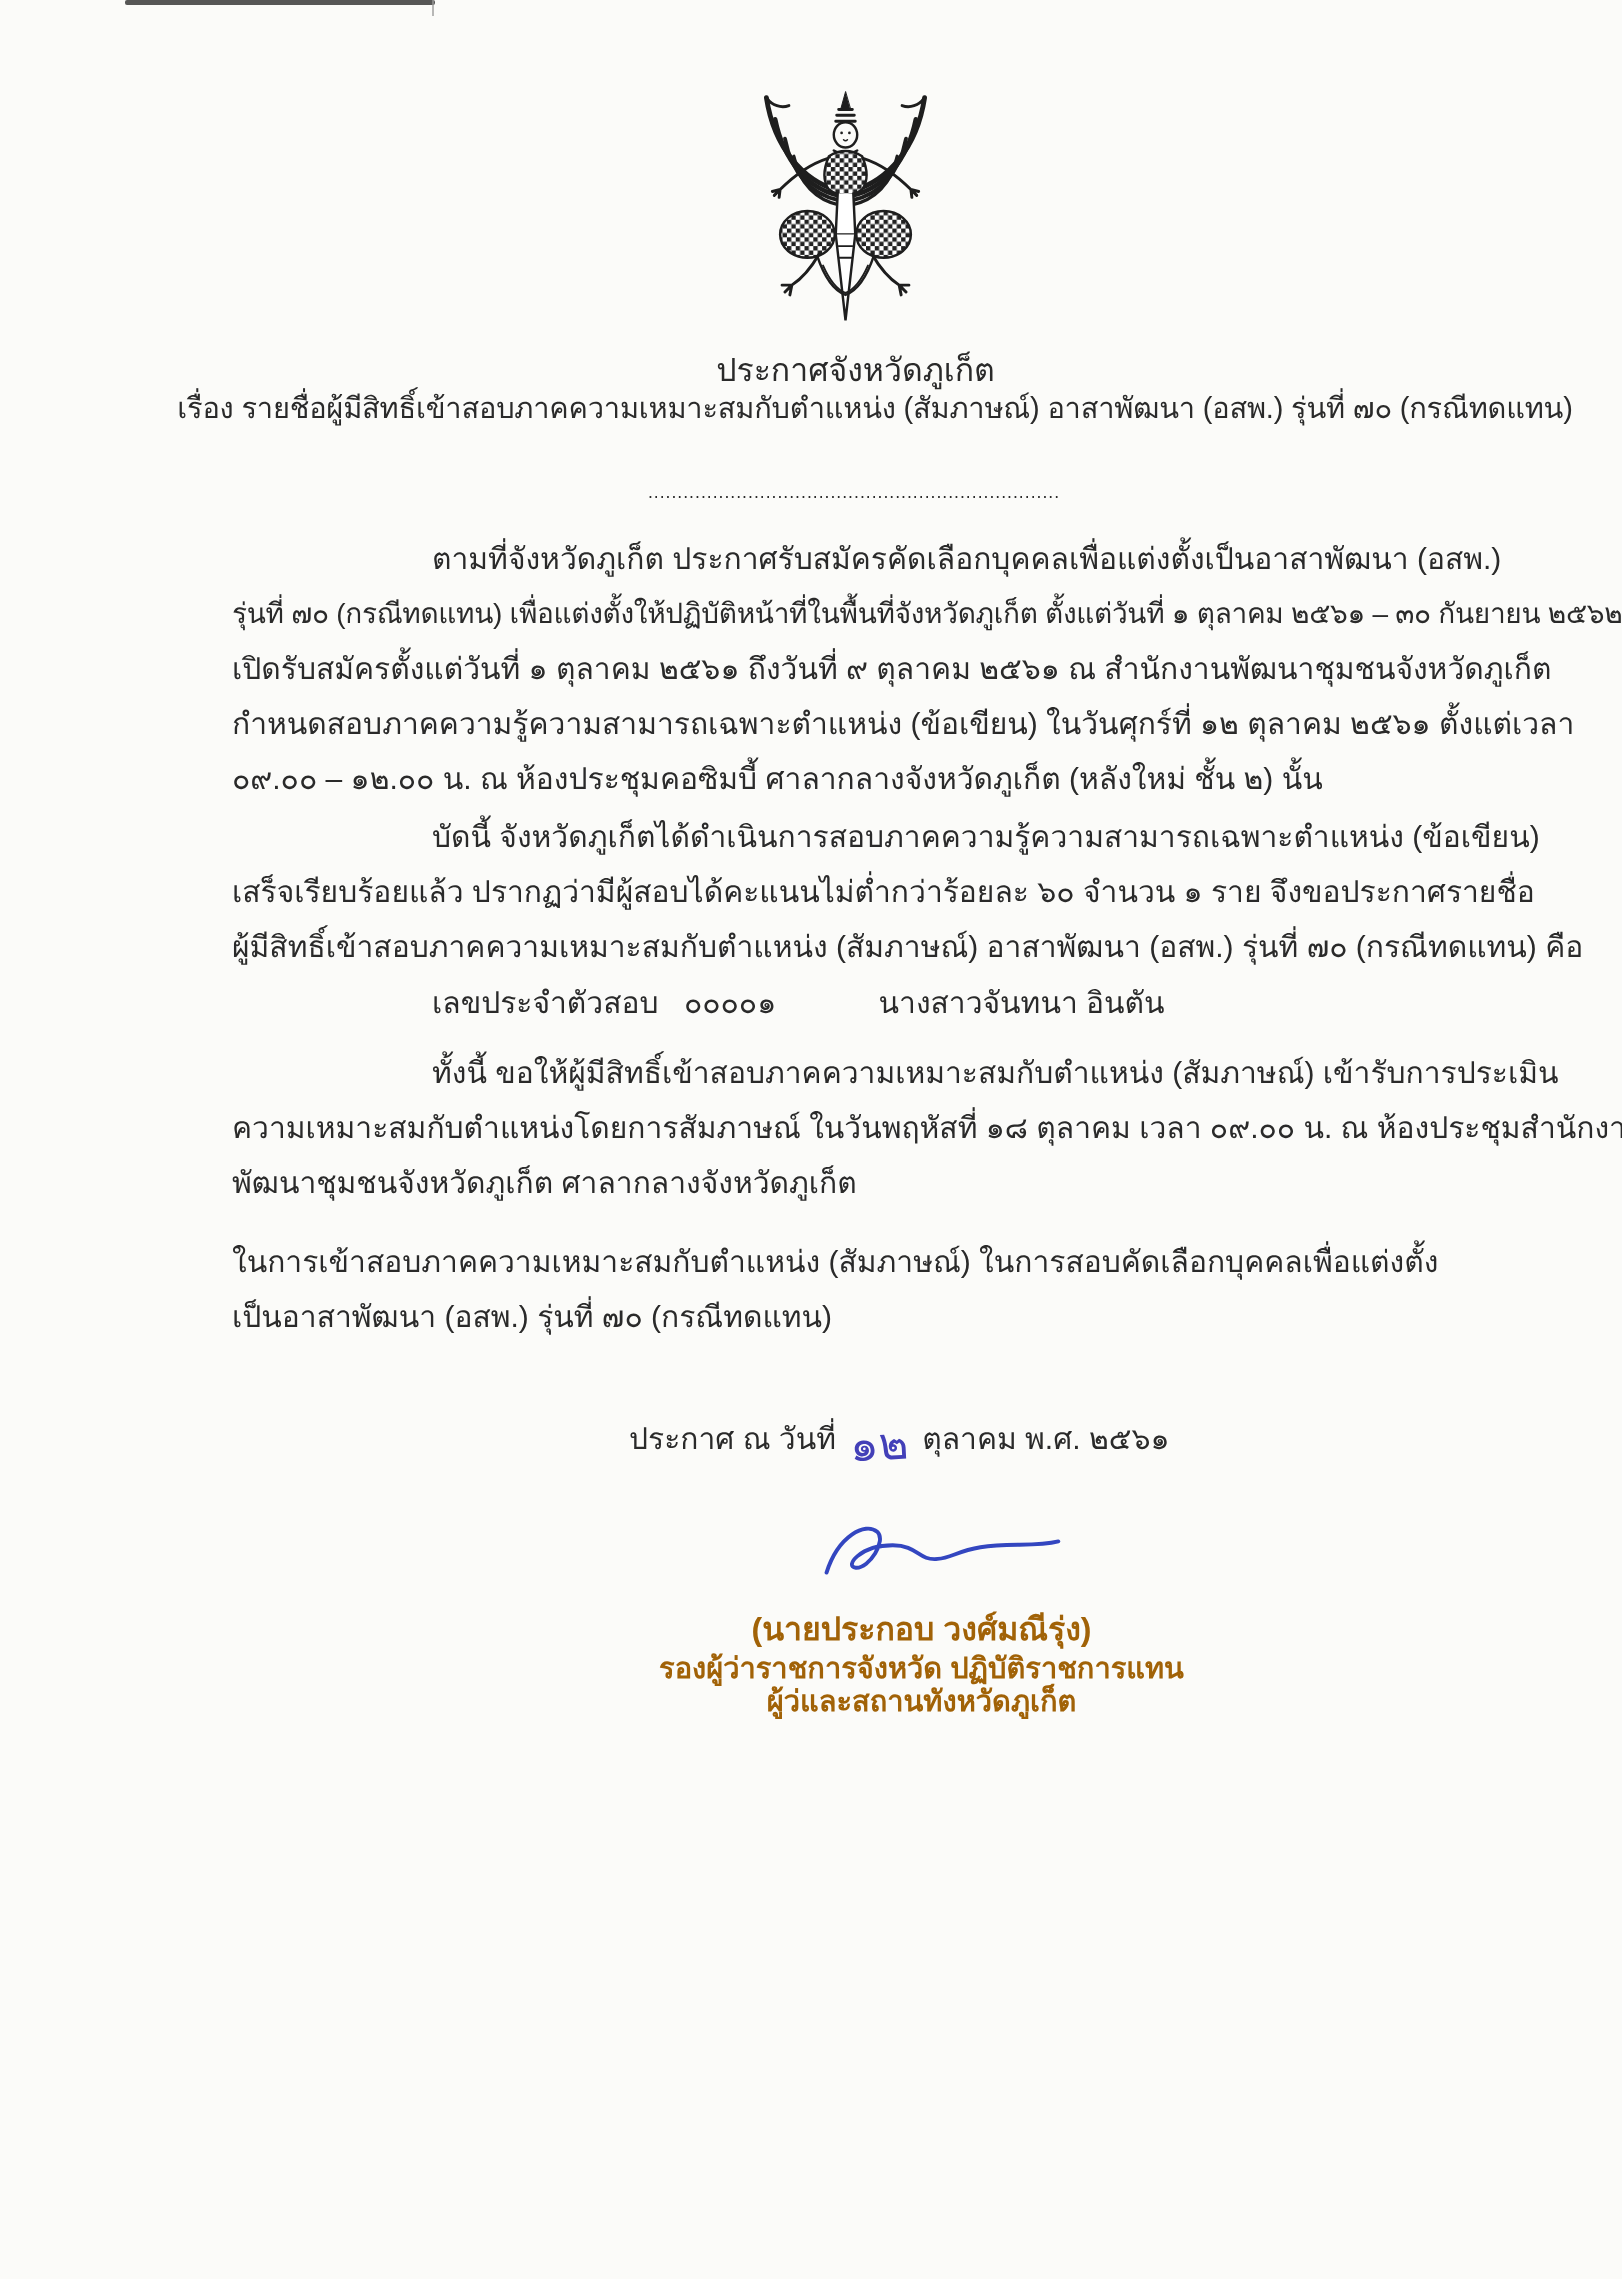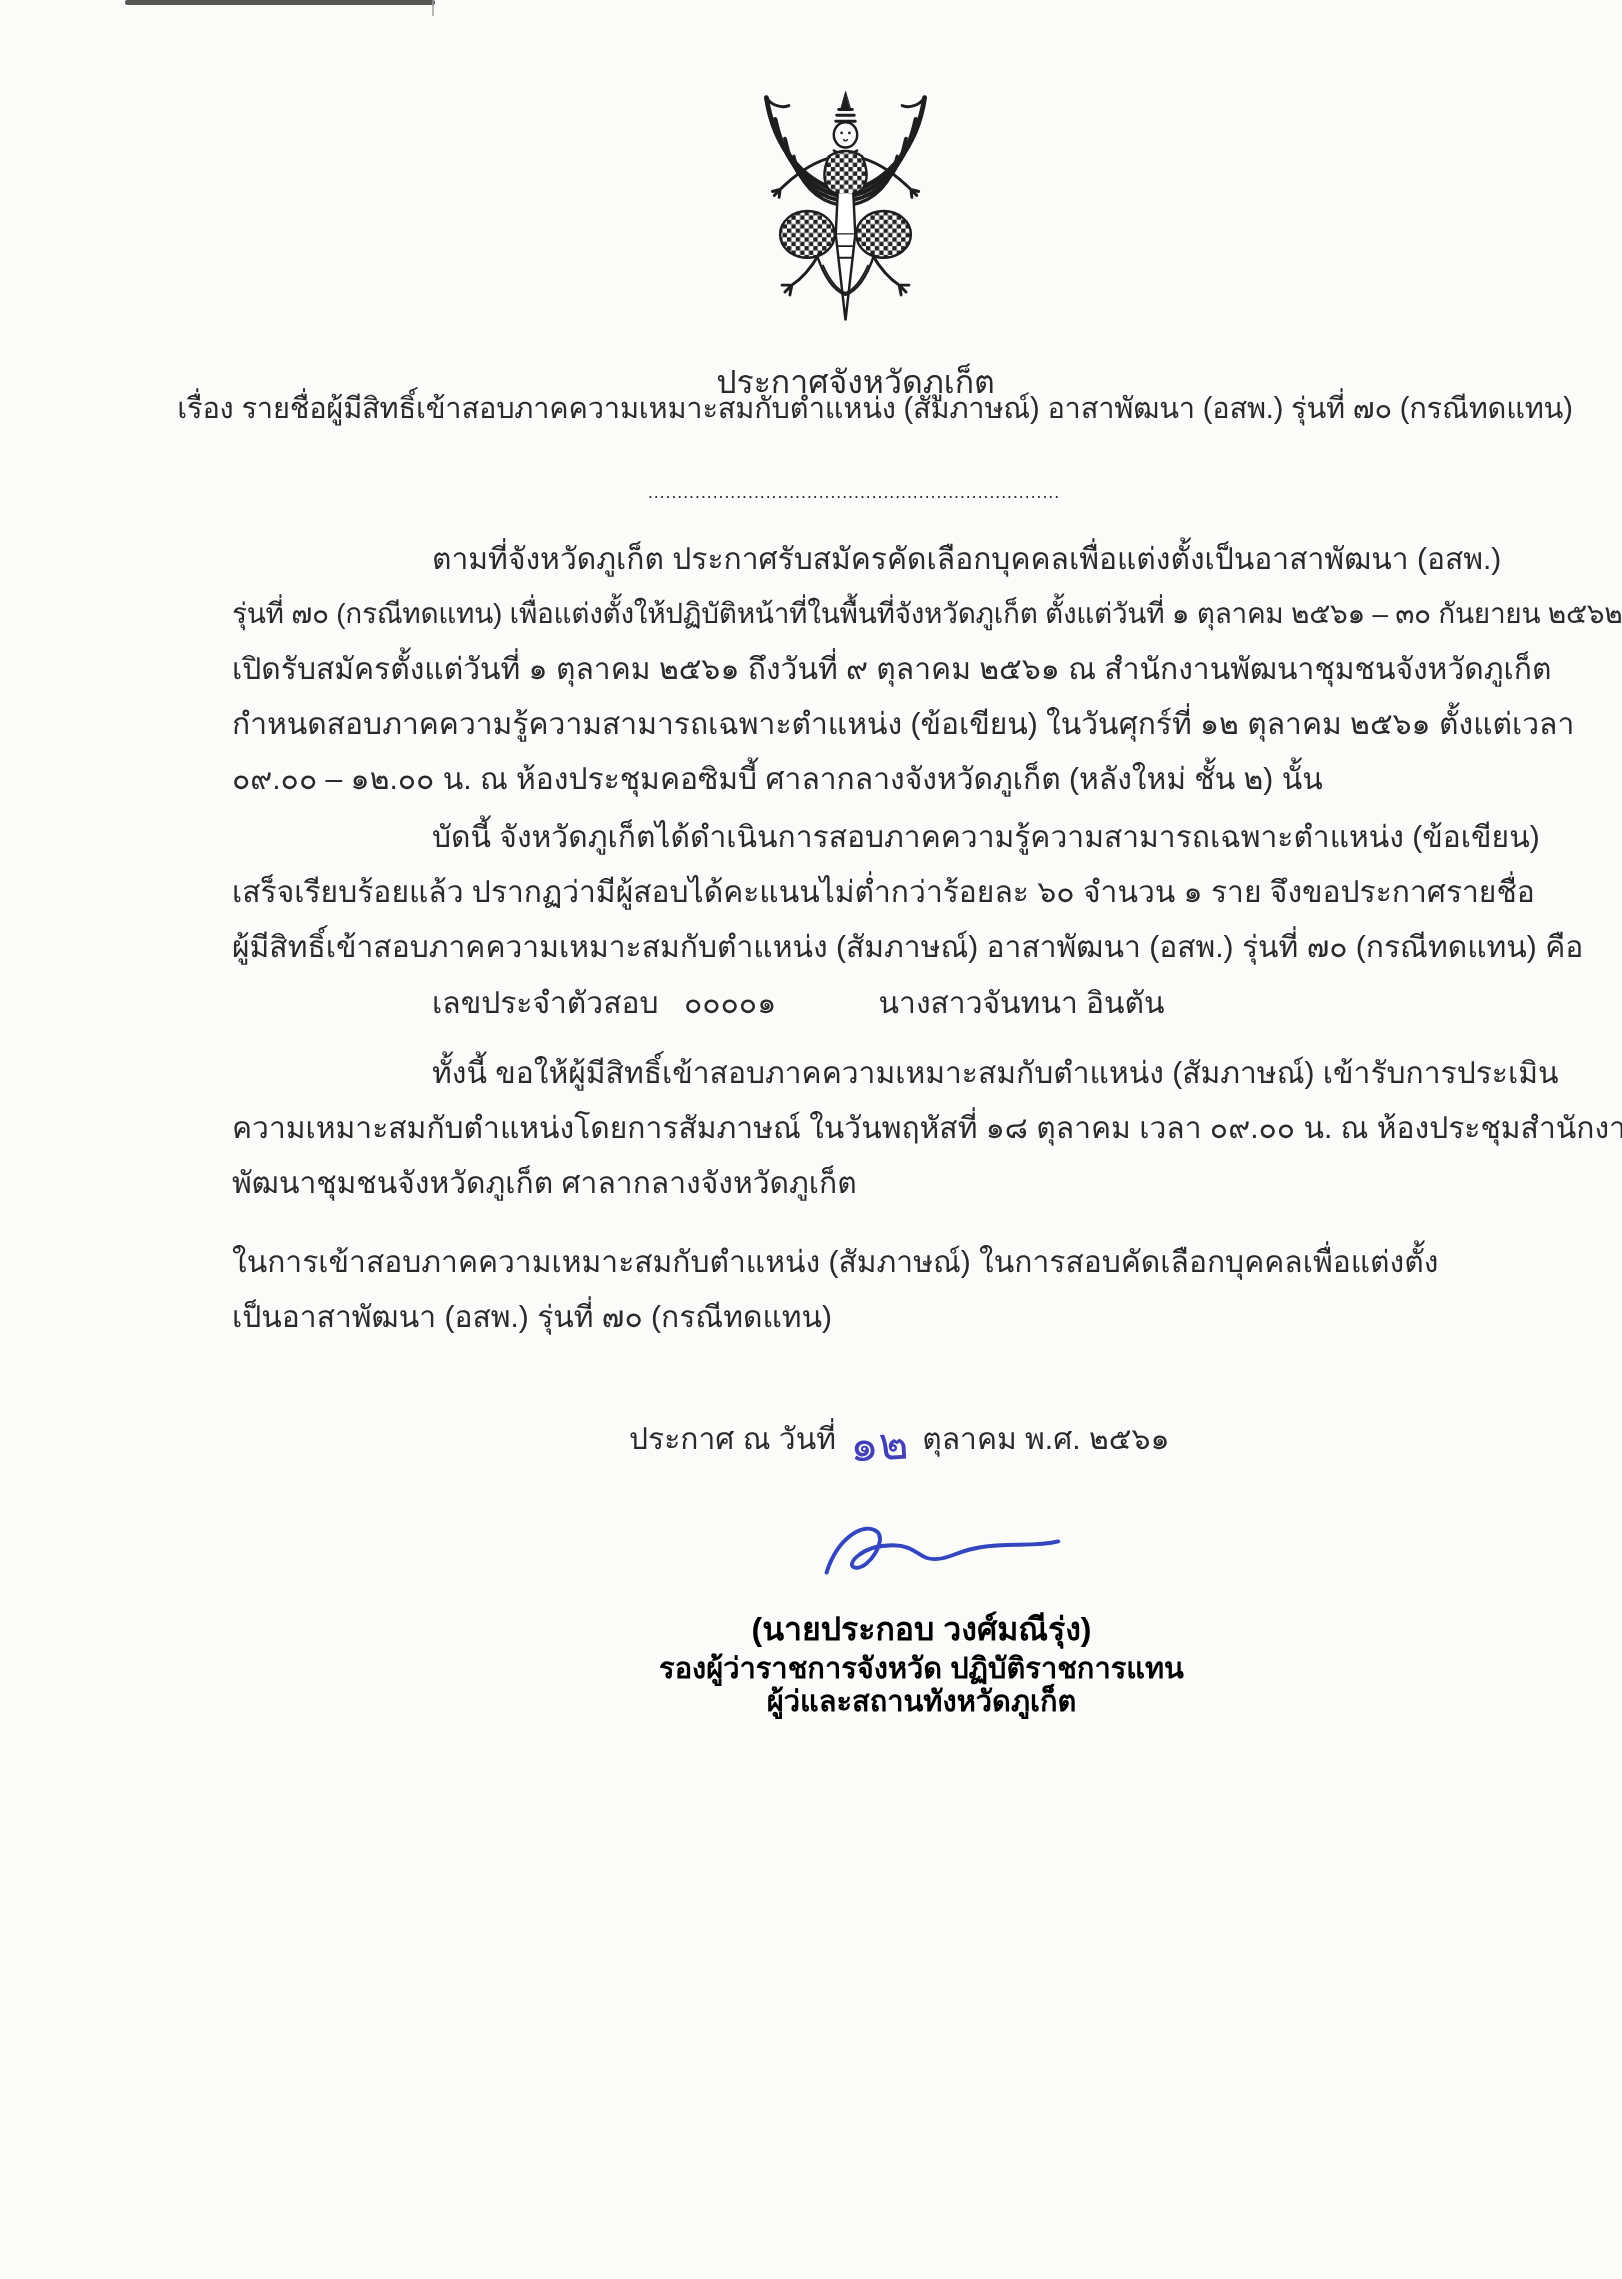--- a/index.html
+++ b/index.html
@@ -8,21 +8,21 @@
     width:1623px;height:2279px;
     margin:0 auto;
     background:#fbfbf9;
     overflow:hidden;
     font-family:"Liberation Sans", sans-serif;
     color:#2a2a2a;
   }
   .scan-smudge{position:absolute;top:0;left:125px;width:310px;height:4.9px;background:#3a3a3a;opacity:.85;border-radius:2px;}
   .scan-tick{position:absolute;top:0;left:432px;width:2px;height:15.6px;background:#9a9a9a;opacity:.7;}
   .emblem{position:absolute;left:743px;top:88px;width:205px;height:244px;}
-  .doc-title{position:absolute;left:88px;right:0;top:353px;text-align:center;font-size:32px;line-height:59px;white-space:nowrap;}
+  .doc-title{position:absolute;left:88px;right:0;top:341px;text-align:center;font-size:32px;line-height:59px;white-space:nowrap;}
   .doc-subject{position:absolute;left:127px;right:0;top:379px;text-align:center;font-size:29px;line-height:59px;white-space:nowrap;letter-spacing:-0.2px;}
   .divider{position:absolute;left:613px;top:478px;width:482px;overflow:hidden;white-space:nowrap;font-size:17.6px;letter-spacing:1px;line-height:29px;text-align:center;}
   .para{position:absolute;left:232px;width:1260px;}
   .bline{white-space:nowrap;line-height:55px;font-size:30px;}
   .bline.condensed{font-size:28px;letter-spacing:-0.3px;}
   .indent{padding-left:200px;}
   .p1{top:531px;} .p2{top:809px;} .pexam{top:975px;} .p3{top:1045px;} .p4{top:1234px;}
   .gap-name{margin-left:94px;}
   .num-sep{margin-left:17px;}
   .date-line{position:absolute;left:629px;top:1411px;display:flex;align-items:center;gap:14px;font-size:30px;line-height:55px;white-space:nowrap;}
@@ -129,20 +129,20 @@
   <div class="date-line">
     <span>ประกาศ  ณ วันที่</span>
     <span class="hand-day" style="color:#4340b8">๑๒</span>
     <span>ตุลาคม พ.ศ. ๒๕๖๑</span>
   </div>
 
   <svg class="sig-scribble" viewBox="0 0 270 90" aria-hidden="true">
     <path d="M18,62 C30,24 58,10 70,20 C80,29 62,58 48,57 C36,56 52,34 86,34 C112,34 112,50 132,48 C146,47 152,40 176,36 C206,31 232,36 256,30" fill="none" stroke="#3346c0" stroke-width="4" stroke-linecap="round"></path>
   </svg>
 
-  <div class="sig-block" style="color:#000000">
+  <div class="sig-block" style="color:#a16207">
     <div class="sig-name">(นายประกอบ วงศ์มณีรุ่ง)</div>
     <div class="sig-pos">รองผู้ว่าราชการจังหวัด ปฏิบัติราชการแทน</div>
     <div class="sig-pos">ผู้ว่และสถานทังหวัดภูเก็ต</div>
   </div>
 
 </div>
 
 
 </body></html>

